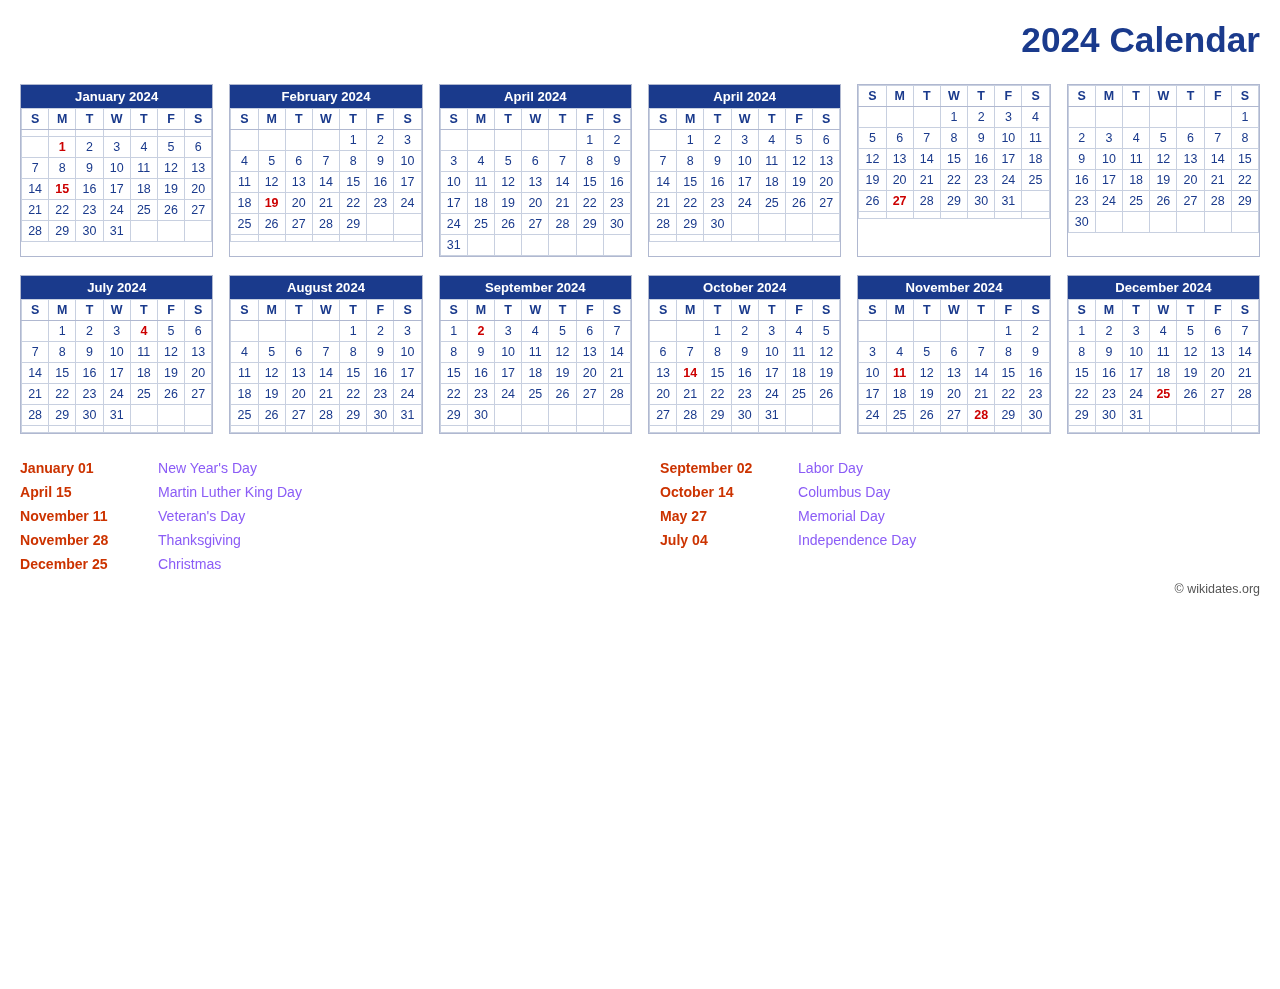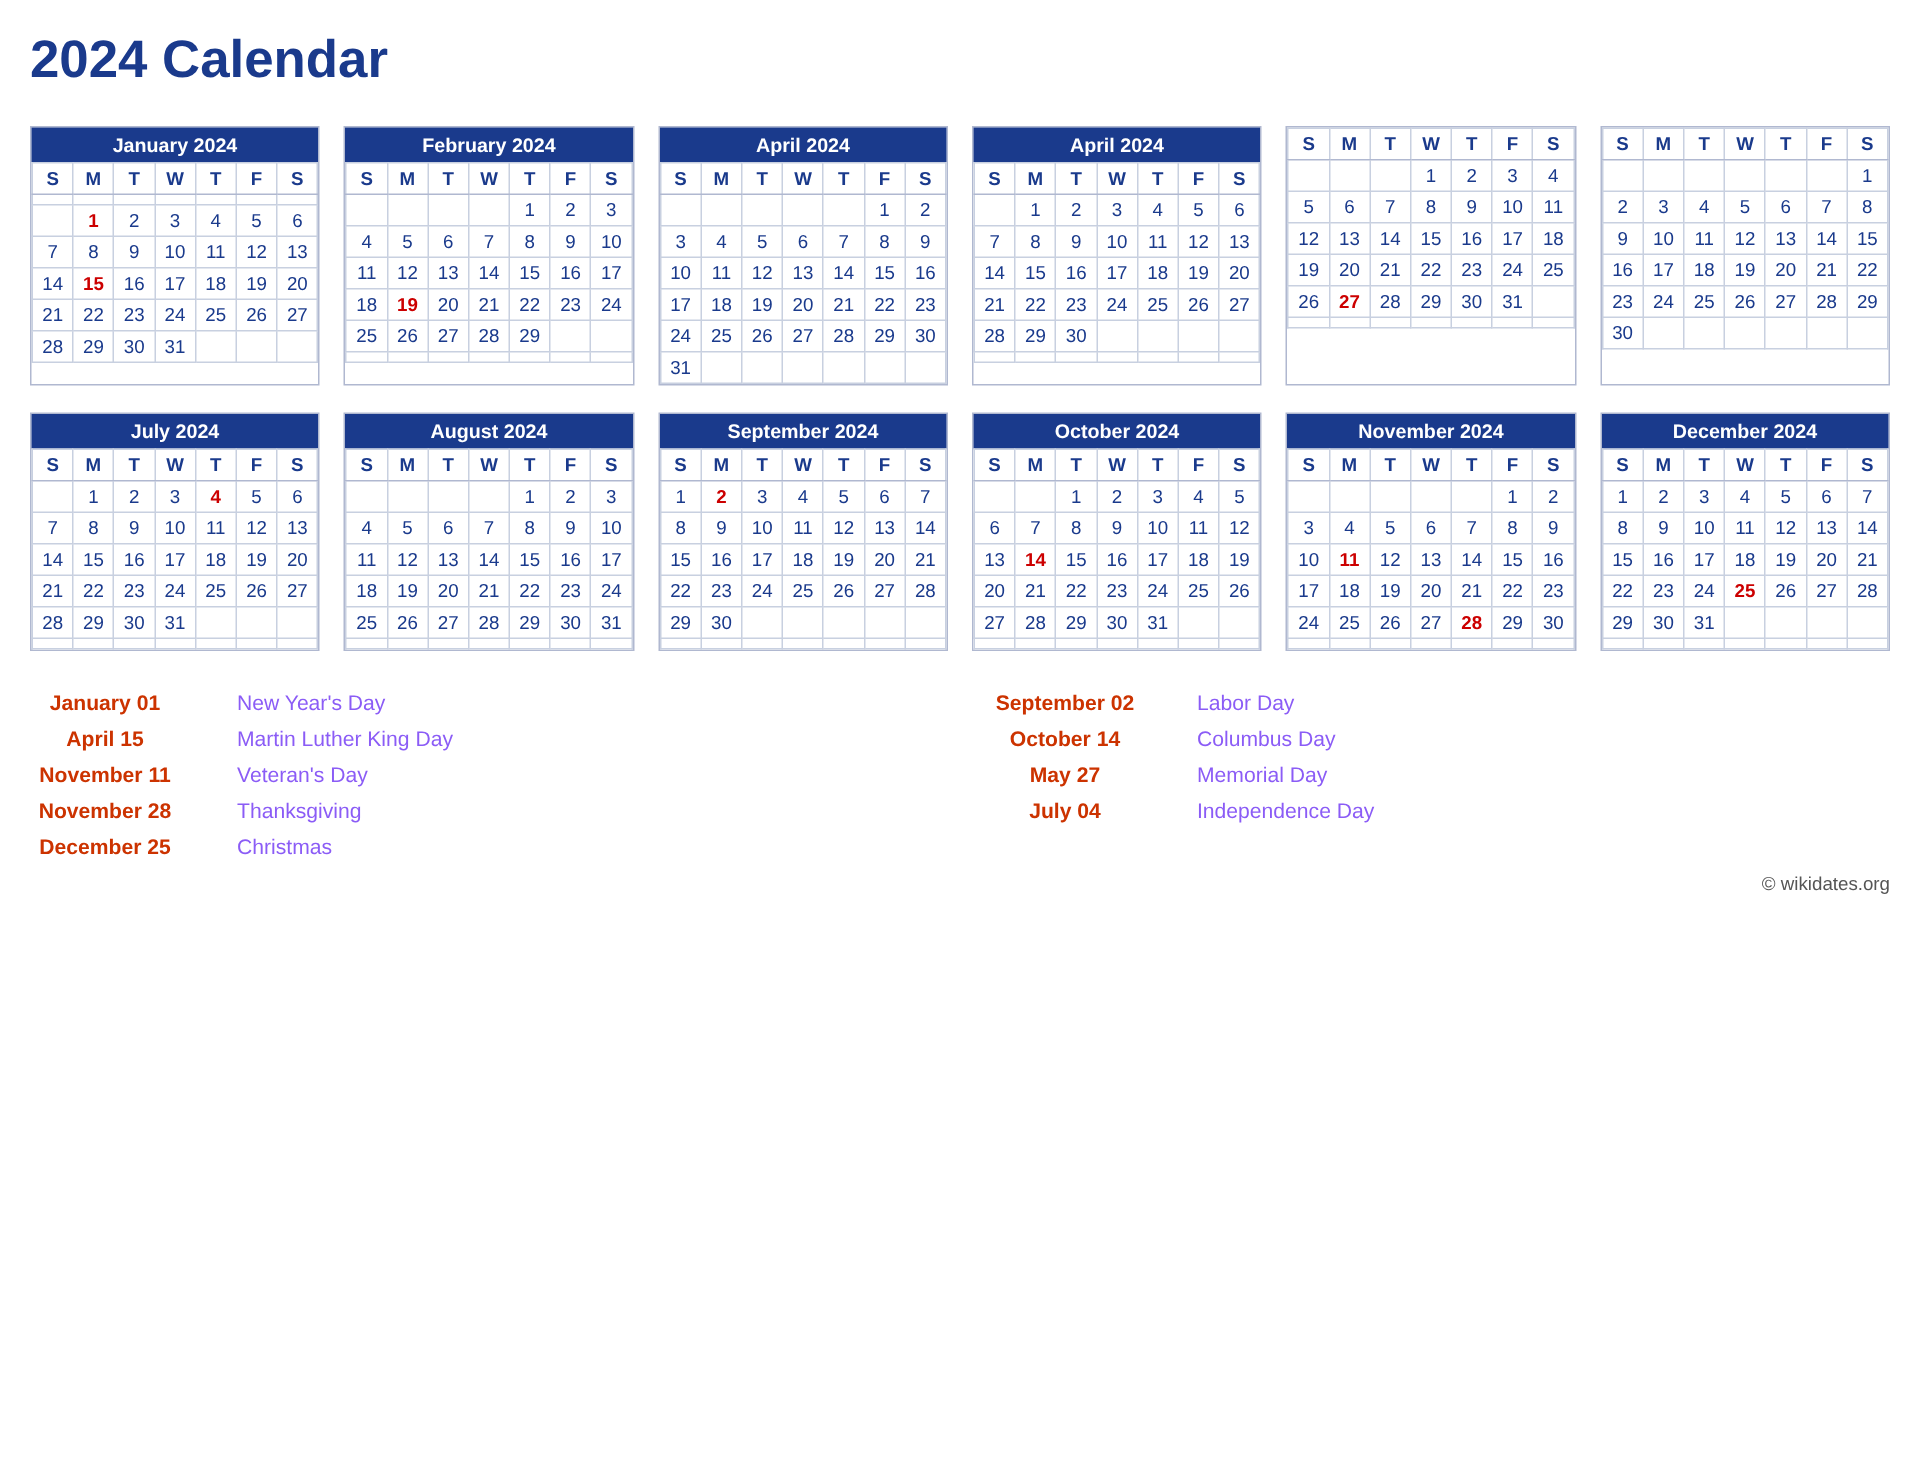--- a/index.html
+++ b/index.html
@@ -3,21 +3,21 @@
   <meta charset="utf-8">
   <style>
     * { margin: 0; padding: 0; box-sizing: border-box; }
     body {
       background: #fff;
       font-family: Arial, sans-serif;
       padding: 20px;
       color: #222;
     }
     h1 {
-      text-align: left;
+      text-align: right;
       color: #1a3a8c;
       font-size: 2.2em;
       margin-bottom: 24px;
       font-weight: bold;
     }
     .calendars-grid {
       display: grid;
       grid-template-columns: repeat(6, 1fr);
       gap: 18px 16px;
       max-width: 1240px;
@@ -67,21 +67,20 @@
       margin: 24px auto 0 auto;
       display: grid;
       grid-template-columns: 1fr 1fr;
       gap: 4px 40px;
       font-size: 0.88em;
     }
     .holiday-row {
       display: flex;
       gap: 14px;
       padding: 2px 0;
-      text-align: center;
     }
     .holiday-date {
       color: #cc3300;
       font-weight: bold;
       min-width: 100px;
     }
     .holiday-name {
       color: #8b5cf6;
       margin-left: 24px;
     }

